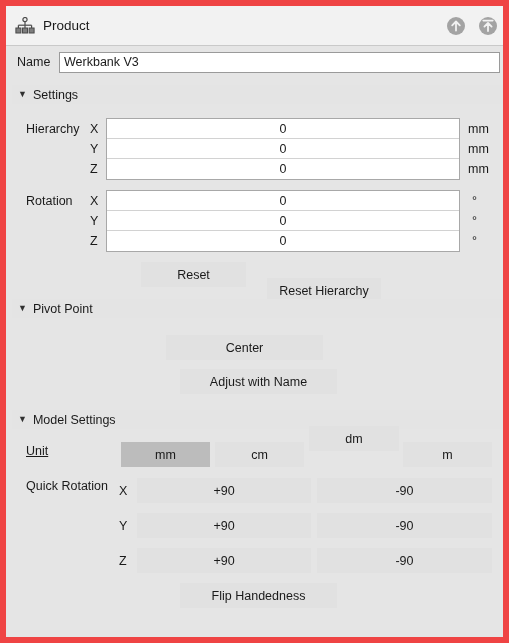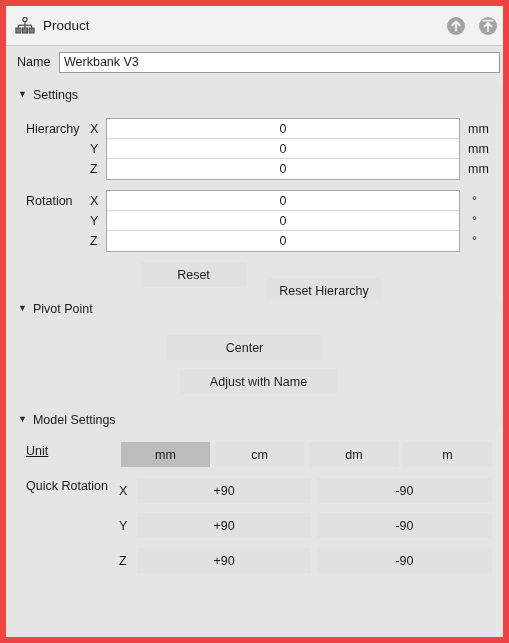--- a/index.html
+++ b/index.html
@@ -253,31 +253,32 @@
   <button class="btn" style="left:174px; top:363px; width:157px; height:25px;">Adjust with Name</button>
 
   <div class="section-bar" style="top:404px;">
     <span class="tri">▼</span>
     <span class="section-title">Model Settings</span>
   </div>
 
   <span class="row-label" style="left:20px; top:438px;text-decoration:underline;">Unit</span>
   <button class="btn selected" style="left:115px; top:436px; width:89px; height:25px;">mm</button>
   <button class="btn" style="left:209px; top:436px; width:89px; height:25px;">cm</button>
-  <button class="btn" style="left:303px; top:436px; width:90px; height:25px;">dm</button>
+  <button class="btn" style="left:303px; top:420px; width:90px; height:25px;">dm</button>
   <button class="btn" style="left:397px; top:436px; width:89px; height:25px;">m</button>
 
   <span class="row-label" style="left:20px; top:473px;">Quick Rotation</span>
 
   <span class="axis-label" style="left:113px; top:478px;">X</span>
   <button class="btn" style="left:131px; top:472px; width:174px; height:25px;">+90</button>
   <button class="btn" style="left:311px; top:472px; width:175px; height:25px;">-90</button>
 
   <span class="axis-label" style="left:113px; top:513px;">Y</span>
   <button class="btn" style="left:131px; top:507px; width:174px; height:25px;">+90</button>
   <button class="btn" style="left:311px; top:507px; width:175px; height:25px;">-90</button>
 
   <span class="axis-label" style="left:113px; top:548px;">Z</span>
   <button class="btn" style="left:131px; top:542px; width:174px; height:25px;">+90</button>
   <button class="btn" style="left:311px; top:542px; width:175px; height:25px;">-90</button>
 
+  <button class="btn" style="left:174px; top:577px; width:157px; height:25px;">Flip Handedness</button>
 
 </div>
 
 </body></html>

